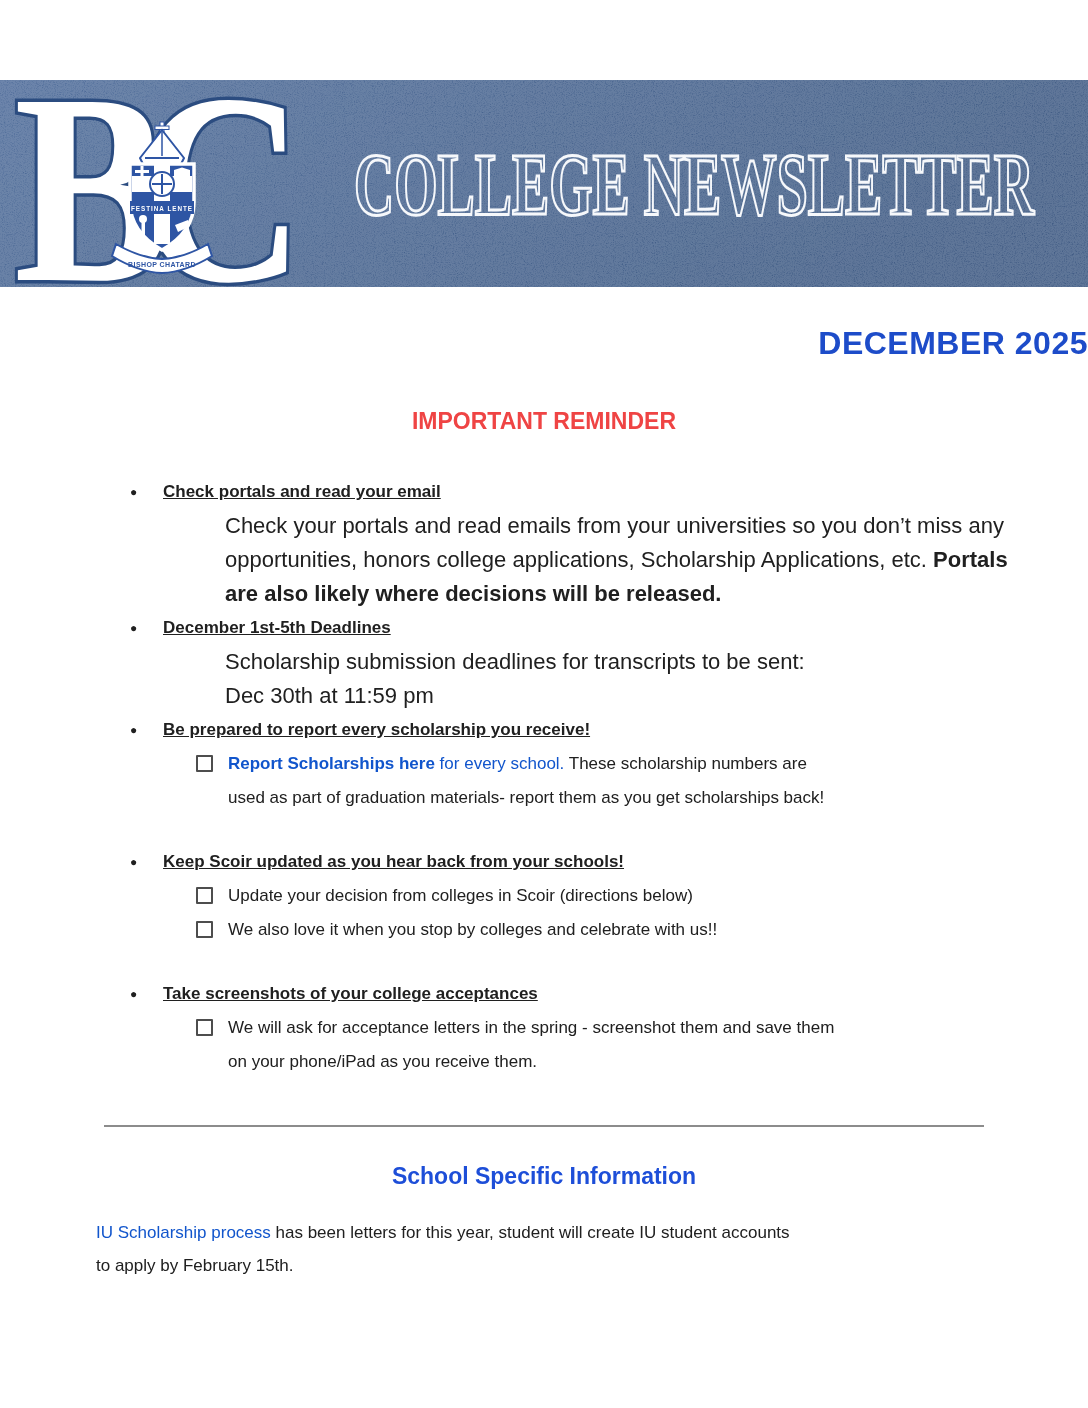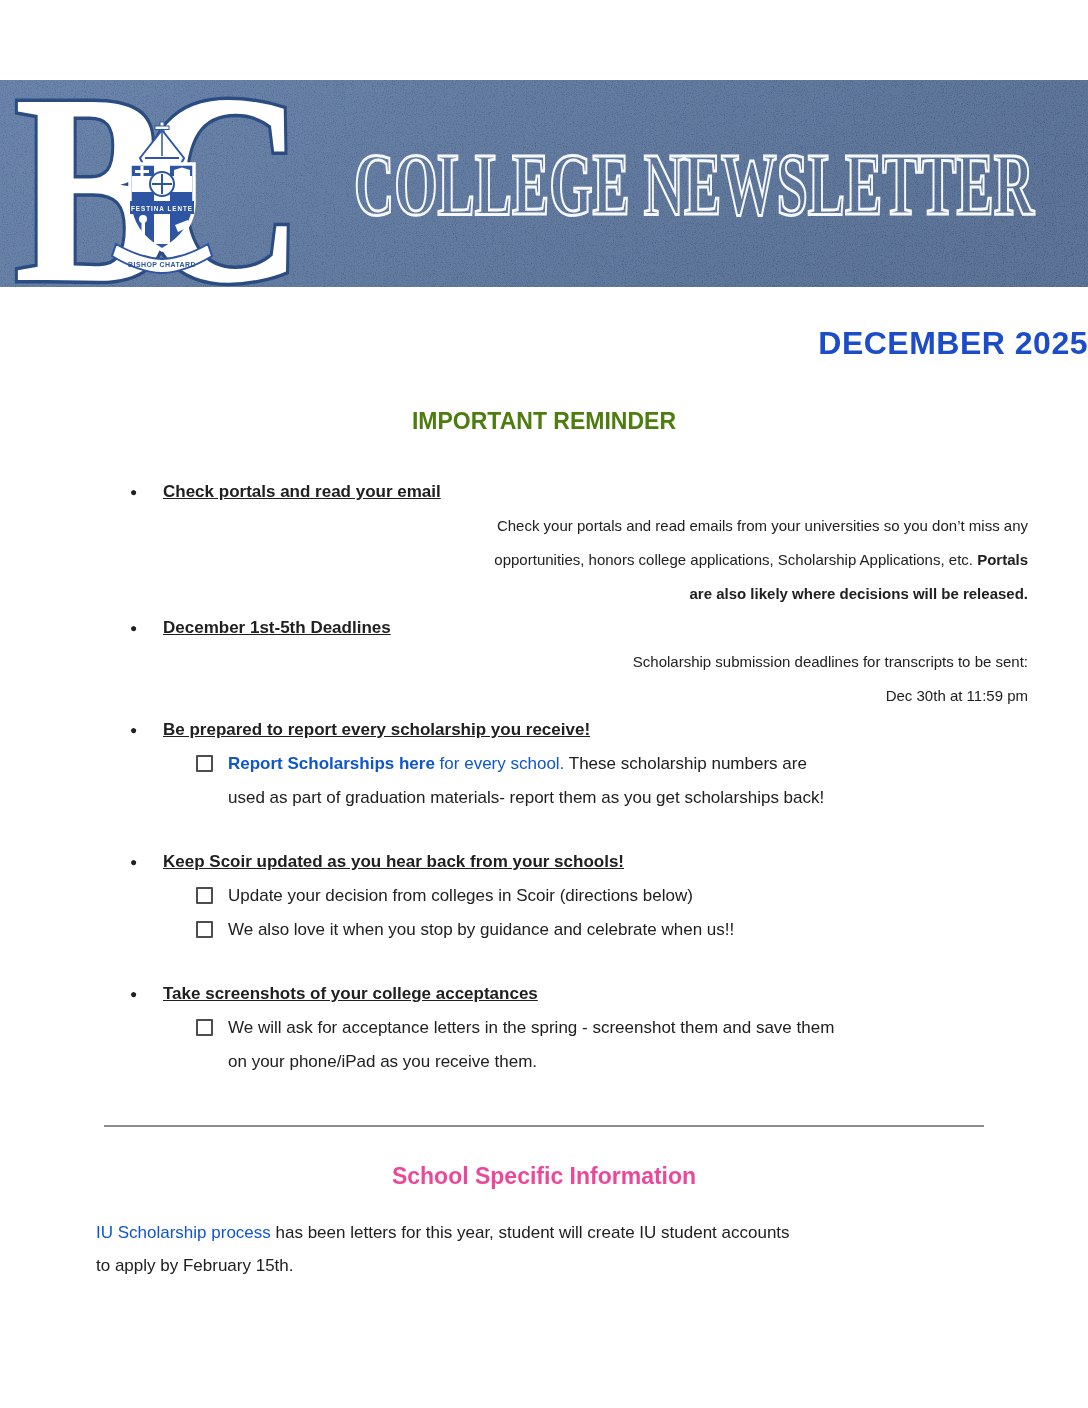--- a/index.html
+++ b/index.html
@@ -1,36 +1,36 @@
 <!DOCTYPE html>
 <html><head>
 <meta charset="utf-8">
 <style>
   html,body{margin:0;padding:0;background:#ffffff;}
   body{width:1088px;height:1408px;font-family:"Liberation Sans",sans-serif;color:#202020;overflow:hidden;}
   .top-margin{height:80px;}
   .banner{width:884px;height:207px;line-height:0;}
   .banner svg{display:block;}
   .month{margin:38px 0 0;text-align:right;font-size:32px;font-weight:bold;color:#1d4cc9;letter-spacing:0.5px;}
-  .reminder{margin:46px 0 0;text-align:center;font-size:23px;font-weight:bold;color:#4d7c0f;}
+  .reminder{margin:46px 0 0;text-align:center;font-size:23px;font-weight:bold;color:#ef4444;}
   .list{margin-top:40px;}
   .bullet-row{display:flex;margin:0 90px 0 130px;line-height:34px;font-size:17px;}
   .bullet-row.gap-before{margin-top:30px;}
   .dot{flex:0 0 33px;font-size:12px;}
   .btitle{font-weight:bold;text-decoration:underline;}
-  .para{margin:0 60px 0 225px;line-height:34px;font-size:15px;text-align:right;}
+  .para{margin:0 60px 0 225px;line-height:34px;font-size:22px;}
   .line{display:block;white-space:nowrap;}
   .check-row{display:flex;margin:0 40px 0 196px;line-height:34px;font-size:17px;}
   .checkbox{flex:0 0 17px;height:17px;box-sizing:border-box;border:2px solid #4d4d4d;border-radius:1px;margin:8px 15px 0 0;background:#ffffff;cursor:pointer;}
   .check-text{min-width:0;}
   .b{font-weight:bold;}
   a.link{color:#1155cc;cursor:pointer;}
   a.link.b{font-weight:bold;}
   .divider{margin:46px 104px 0 104px;border:none;border-top:2px solid #8c8c8c;height:0;}
-  .section{margin:36px 0 0;text-align:center;font-size:23px;font-weight:bold;color:#ec4899;}
+  .section{margin:36px 0 0;text-align:center;font-size:23px;font-weight:bold;color:#1d4ed8;}
   .footer-para{margin:26px 96px 0 96px;font-size:17px;line-height:33px;}
 </style>
 </head>
 <body>
 
 <div class="page">
 
   <div class="top-margin"></div>
 
   <div class="banner">
@@ -136,21 +136,21 @@
     </div>
     <div class="check-row">
       <span class="checkbox"></span>
       <span class="check-text">
         <span class="line">Update your decision from colleges in Scoir (directions below)</span>
       </span>
     </div>
     <div class="check-row">
       <span class="checkbox"></span>
       <span class="check-text">
-        <span class="line">We also love it when you stop by guidance and celebrate when us!!</span>
+        <span class="line">We also love it when you stop by colleges and celebrate with us!!</span>
       </span>
     </div>
 
     <div class="bullet-row gap-before">
       <span class="dot">●</span>
       <span class="btitle">Take screenshots of your college acceptances</span>
     </div>
     <div class="check-row">
       <span class="checkbox"></span>
       <span class="check-text">

